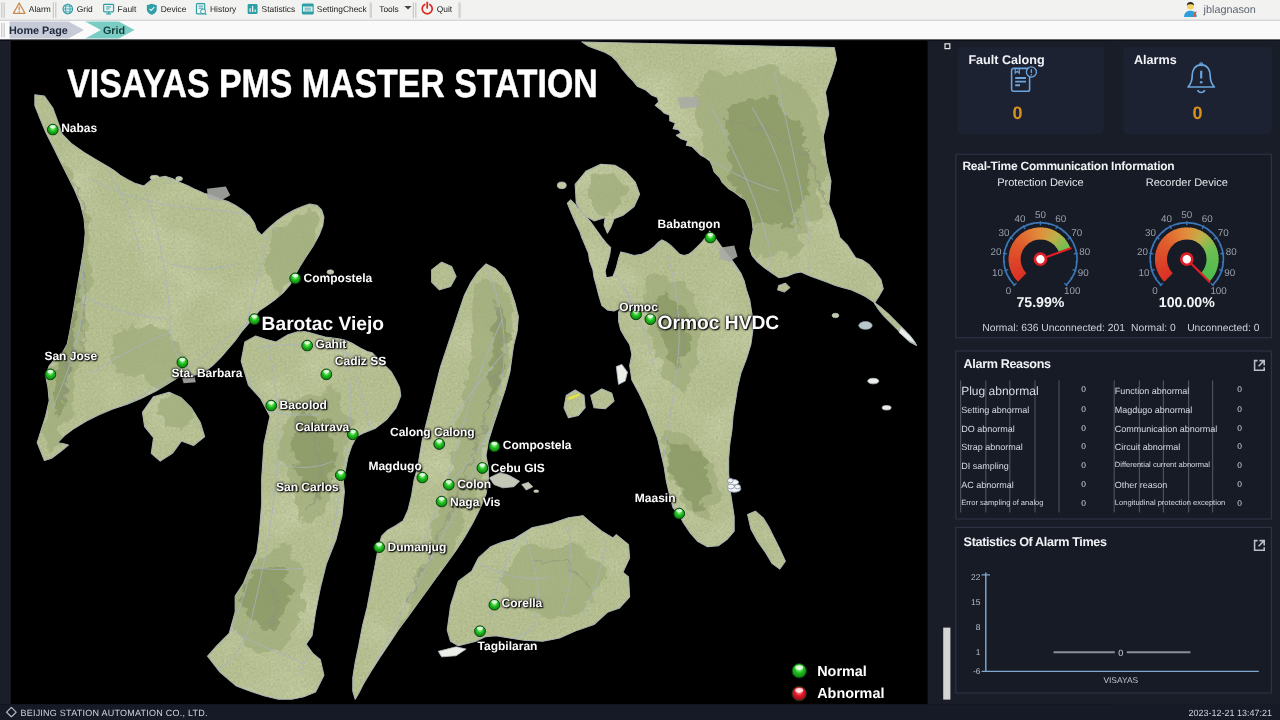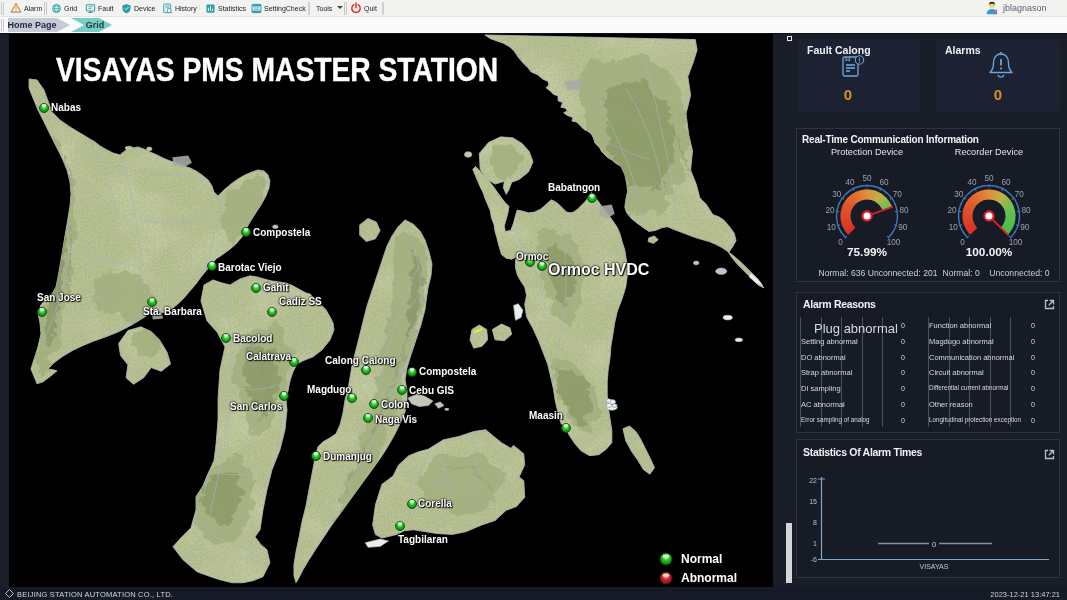--- a/index.html
+++ b/index.html
@@ -280,21 +280,21 @@
       <defs>
         <radialGradient id="rg211232" cx="50%" cy="35%" r="65%">
           <stop offset="0%" stop-color="#c8ffc0"></stop>
           <stop offset="45%" stop-color="#22c421"></stop>
           <stop offset="100%" stop-color="#0a7d0c"></stop>
         </radialGradient>
       </defs>
       <circle cx="6" cy="6" r="4.5" fill="url(#rg211232)" stroke="#0b3d10" stroke-width="0.8"></circle>
       <ellipse cx="6" cy="3.5" rx="2.5" ry="1.4" fill="#ffffff" opacity="0.75"></ellipse>
     </svg>
-    <div style="position:absolute;left:218px;top:228px;font-size:10px;font-weight:bold;color:rgba(255,255,255,0.99);opacity:0.999;text-shadow:0 0 2px #000,0 0 2px #000,1px 1px 1px rgba(0,0,0,0.9);white-space:nowrap">Barotac Viejo</div>
+    <div style="position:absolute;left:218px;top:228px;font-size:16px;font-weight:bold;color:rgba(255,255,255,0.99);opacity:0.999;text-shadow:0 0 2px #000,0 0 2px #000,1px 1px 1px rgba(0,0,0,0.9);white-space:nowrap">Barotac Viejo</div>
     <svg style="position:absolute;left:146px;top:262px" width="11" height="11">
       <defs>
         <radialGradient id="rg151267" cx="50%" cy="35%" r="65%">
           <stop offset="0%" stop-color="#c8ffc0"></stop>
           <stop offset="45%" stop-color="#22c421"></stop>
           <stop offset="100%" stop-color="#0a7d0c"></stop>
         </radialGradient>
       </defs>
       <circle cx="6" cy="6" r="4.5" fill="url(#rg151267)" stroke="#0b3d10" stroke-width="0.8"></circle>
       <ellipse cx="6" cy="3.5" rx="2.5" ry="1.4" fill="#ffffff" opacity="0.75"></ellipse>
@@ -752,21 +752,21 @@
     <div style="position:absolute;left:3.0px;top:24px;width:1px;height:110px;background:#4a4f5c"></div>
     <div style="position:absolute;left:23.5px;top:24px;width:1px;height:110px;background:#4a4f5c"></div>
     <div style="position:absolute;left:44.0px;top:24px;width:1px;height:110px;background:#4a4f5c"></div>
     <div style="position:absolute;left:64.5px;top:24px;width:1px;height:110px;background:#4a4f5c"></div>
     <div style="position:absolute;left:85.0px;top:24px;width:1px;height:110px;background:#4a4f5c"></div>
     <div style="position:absolute;left:131.0px;top:24px;width:1px;height:110px;background:#4a4f5c"></div>
     <div style="position:absolute;left:151.5px;top:24px;width:1px;height:110px;background:#4a4f5c"></div>
     <div style="position:absolute;left:172.0px;top:24px;width:1px;height:110px;background:#4a4f5c"></div>
     <div style="position:absolute;left:192.5px;top:24px;width:1px;height:110px;background:#4a4f5c"></div>
     <div style="position:absolute;left:213.0px;top:24px;width:1px;height:110px;background:#4a4f5c"></div>
-    <div style="position:absolute;left:17px;top:28.0px;font-size:13px;color:#d6dae2;white-space:nowrap">Plug abnormal</div>
+    <div style="position:absolute;left:4px;top:28.0px;font-size:10px;color:#d6dae2;white-space:nowrap">Plug abnormal</div>
     <div style="position:absolute;left:104px;top:29.0px;font-size:7px;color:#d6dae2">0</div>
     <div style="position:absolute;left:4px;top:43.8px;font-size:7.5px;color:#d6dae2;white-space:nowrap">Setting abnormal</div>
     <div style="position:absolute;left:104px;top:44.8px;font-size:7px;color:#d6dae2">0</div>
     <div style="position:absolute;left:4px;top:59.6px;font-size:7.5px;color:#d6dae2;white-space:nowrap">DO abnormal</div>
     <div style="position:absolute;left:104px;top:60.6px;font-size:7px;color:#d6dae2">0</div>
     <div style="position:absolute;left:4px;top:75.4px;font-size:7.5px;color:#d6dae2;white-space:nowrap">Strap abnormal</div>
     <div style="position:absolute;left:104px;top:76.4px;font-size:7px;color:#d6dae2">0</div>
     <div style="position:absolute;left:4px;top:91.2px;font-size:7.5px;color:#d6dae2;white-space:nowrap">DI sampling</div>
     <div style="position:absolute;left:104px;top:92.2px;font-size:7px;color:#d6dae2">0</div>
     <div style="position:absolute;left:4px;top:107.0px;font-size:7.5px;color:#d6dae2;white-space:nowrap">AC abnormal</div>

